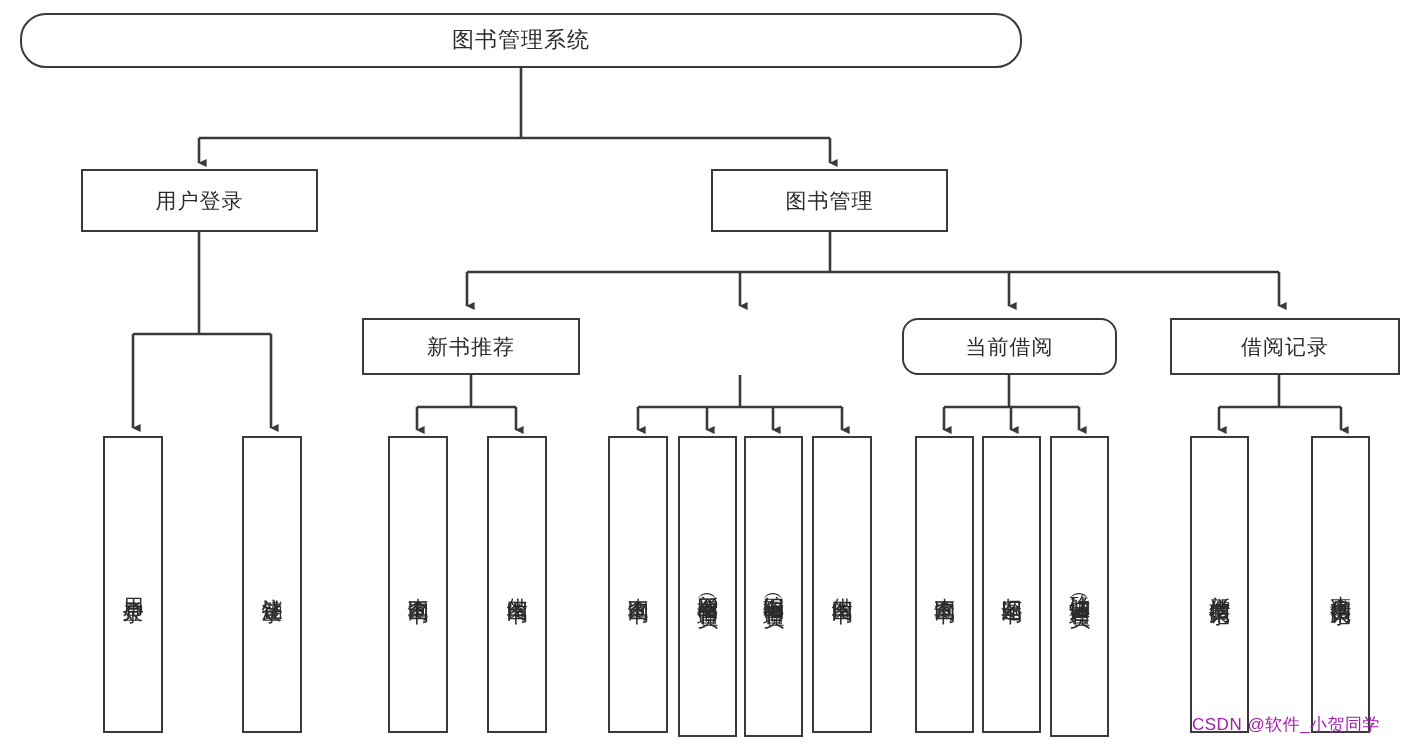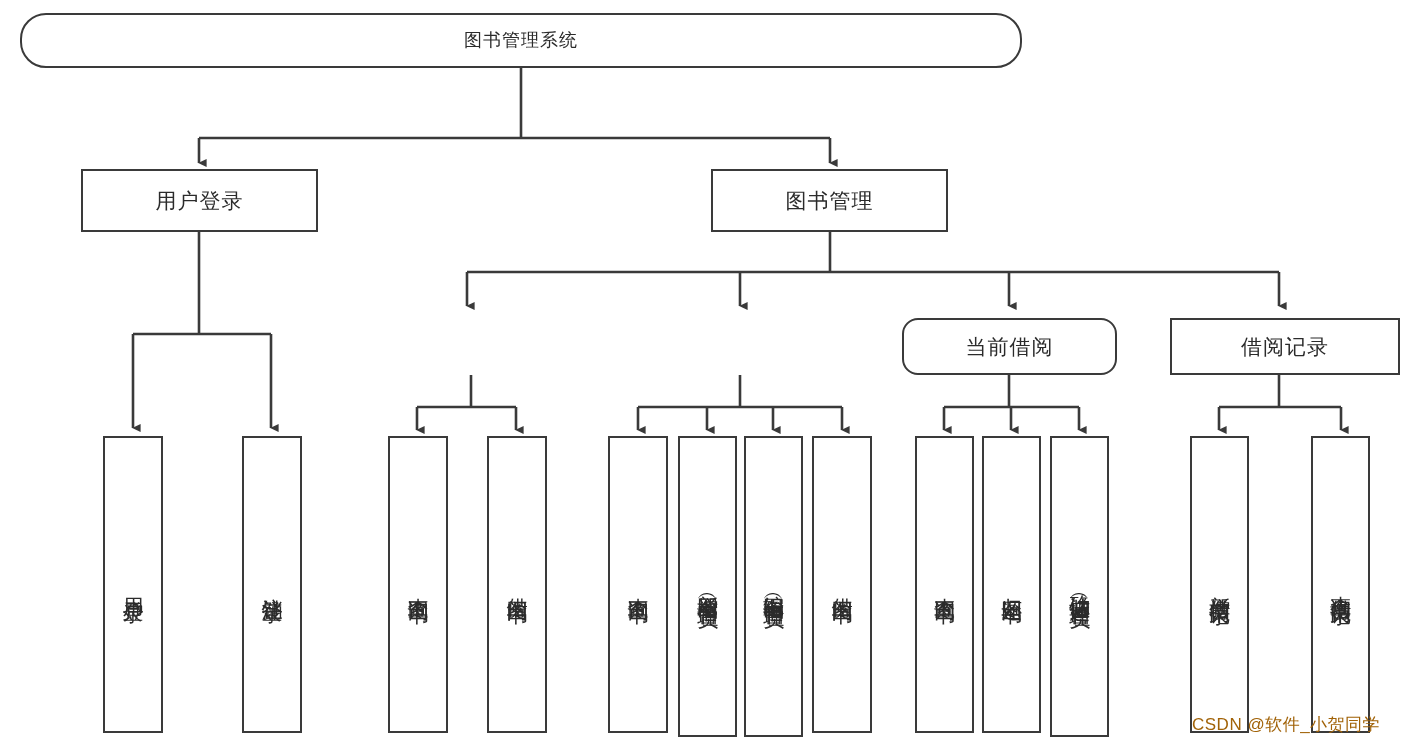--- a/index.html
+++ b/index.html
@@ -53,27 +53,27 @@
     letter-spacing: 2px;
     padding: 4px 0;
   }
   .node.vert .label {
     writing-mode: vertical-rl;
     text-orientation: upright;
     display: block;
     white-space: nowrap;
   }
   .node.root {
-    font-size: 18px;
+    font-size: 22px;
     border-radius: 26px;
   }
   .watermark {
     position: absolute;
     font-size: 17px;
-    color: #a16207;
+    color: #a21caf;
     white-space: nowrap;
     z-index: 5;
     letter-spacing: 0.5px;
   }
 </style>
 </head>
 <body>
 
 <div id="diagram-root">
 
@@ -131,20 +131,23 @@
     <span class="label">图书管理系统</span>
   </div>
 
   <div class="node horiz" style="left:81px; top:169px; width:237px; height:63px;">
     <span class="label">用户登录</span>
   </div>
   <div class="node horiz" style="left:711px; top:169px; width:237px; height:63px;">
     <span class="label">图书管理</span>
   </div>
 
+  <div class="node horiz" style="left:362px; top:318px; width:218px; height:57px;">
+    <span class="label">新书推荐</span>
+  </div>
   <div class="node horiz" style="left:902px; top:318px; width:215px; height:57px;border-radius:16px;">
     <span class="label">当前借阅</span>
   </div>
   <div class="node horiz" style="left:1170px; top:318px; width:230px; height:57px;">
     <span class="label">借阅记录</span>
   </div>
 
   <div class="node vert" style="left:103px; top:436px; width:60px; height:297px;">
     <span class="label">用户登录</span>
   </div>

